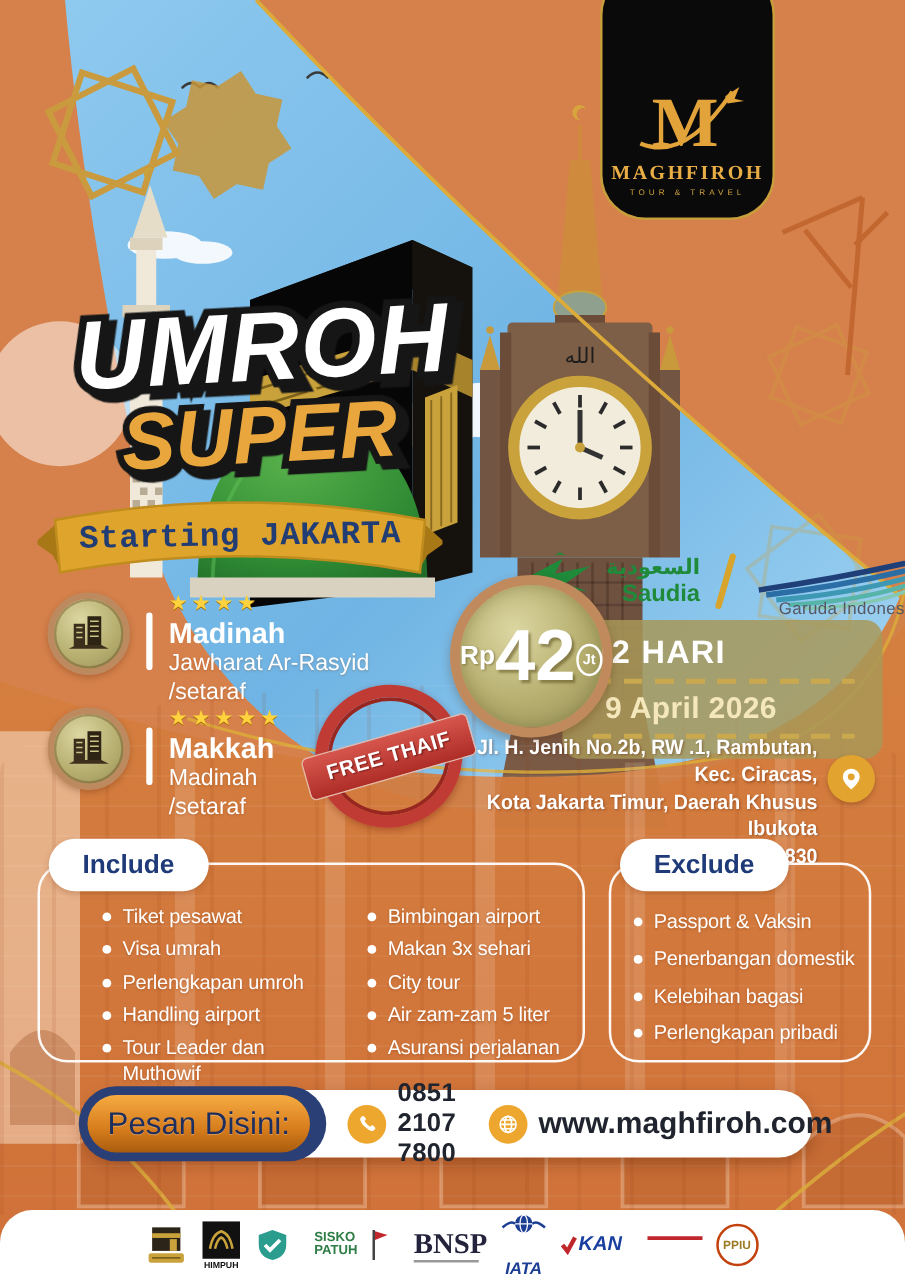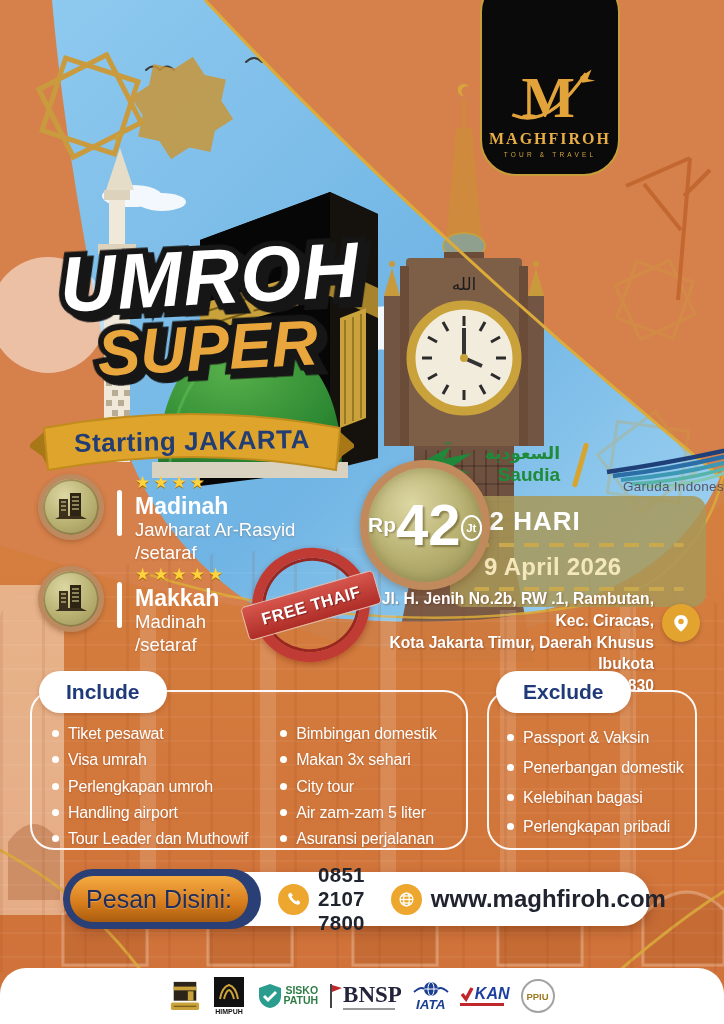--- a/index.html
+++ b/index.html
@@ -23,21 +23,21 @@
   .title-wrap{position:absolute;left:24px;top:238px;width:372px;height:96px;z-index:2;transform:rotate(-3deg);}
   .title-wrap span{position:absolute;left:0;top:0;width:100%;text-align:center;
     font-style:italic;font-weight:bold;font-size:78px;letter-spacing:1px;line-height:1;}
   .t-outline{-webkit-text-stroke:12px #161616;filter:drop-shadow(6px 5px 0 #161616);color:#161616;}
   .t-fill{color:#ffffff;}
   .super-wrap{position:absolute;left:40px;top:316px;width:336px;height:80px;z-index:2;transform:rotate(-3deg);}
   .super-wrap span{position:absolute;left:0;top:0;width:100%;text-align:center;
     font-style:italic;font-weight:bold;font-size:64px;line-height:1;}
   .s-outline{-webkit-text-stroke:11px #161616;filter:drop-shadow(5px 5px 0 #161616);color:#161616;}
   .s-fill{color:#e9a63d;}
-  .ribbon{position:absolute;left:30px;top:402px;width:324px;height:88px;z-index:2;}
+  .ribbon{position:absolute;left:30px;top:390px;width:324px;height:88px;z-index:2;font-family:Liberation Mono, monospace;}
   .ribbon-text{position:absolute;left:0;top:24px;width:100%;text-align:center;
     color:#223d74;font-weight:bold;font-size:26px;letter-spacing:.5px;transform:rotate(-1deg);}
   
   .hotel{position:absolute;left:38px;display:flex;gap:13px;z-index:2;align-items:flex-start;}
   .hotel1{top:474px;} .hotel2{top:566px;}
   .badge{width:66px;height:66px;border-radius:50%;border:5px solid #bd8a5f;flex:none;
     background:radial-gradient(circle at 38% 30%, #dcd6a2, #b5ae6e 58%, #97905a);
     box-shadow:inset 0 0 0 2px rgba(95,55,20,.35), 0 2px 5px rgba(90,40,10,.3);
     display:flex;align-items:center;justify-content:center;}
   .vbar{width:5px;height:46px;background:#fff;border-radius:3px;margin-top:16px;flex:none;}
@@ -69,21 +69,21 @@
   .dash{height:4px;margin:6px 0;border-radius:2px;width:97%;
     background:repeating-linear-gradient(90deg,#c9a84e 0 15px,transparent 15px 25px);}
   .sch-date{font-size:24px;font-weight:bold;color:#f4e7bb;letter-spacing:.3px;padding-left:10px;}
   .address{position:absolute;left:346px;top:588px;width:308px;z-index:2;text-align:right;
     font-size:16.5px;font-weight:bold;color:#fff;line-height:1.32;
     text-shadow:1px 1px 2px rgba(90,30,0,.4);transform:scaleX(.95);transform-origin:right;}
   .pin{position:absolute;left:662px;top:604px;width:38px;height:38px;border-radius:50%;background:#e2a42f;
     z-index:2;display:flex;align-items:center;justify-content:center;box-shadow:0 2px 4px rgba(90,40,0,.3);}
   
   .panel{position:absolute;border:2px solid rgba(255,255,255,.95);border-radius:24px;z-index:2;}
-  .panel-include{left:30px;top:690px;width:438px;height:160px;}
+  .panel-include{left:30px;top:690px;width:438px;height:160px;padding-left:30px;}
   .panel-exclude{left:487px;top:690px;width:210px;height:160px;}
   .panel-label{position:absolute;top:-21px;left:7px;height:42px;background:#fff;border-radius:21px;
     display:flex;align-items:center;justify-content:center;font-weight:bold;color:#1f3a78;
     font-size:21px;padding:0 27px;box-shadow:0 2px 5px rgba(120,50,10,.25);}
   .inc-cols{display:flex;padding:32px 8px 0 20px;gap:22px;}
   .inc-col1{flex:1.16;} .inc-col2{flex:1;}
   .exc-list{padding:36px 6px 0 18px;}
   .item{display:flex;gap:9px;margin-bottom:5.5px;color:#fff;font-size:16px;letter-spacing:-.2px;
     line-height:1.3;text-shadow:0 1px 2px rgba(120,50,10,.35);align-items:flex-start;}
   .exc-list .item{margin-bottom:9px;}
@@ -98,31 +98,31 @@
     display:flex;align-items:center;justify-content:center;color:#1c2d5e;
     font-size:25px;font-weight:normal;text-shadow:0 1px 0 rgba(255,255,255,.25);}
   .c-item{display:flex;align-items:center;gap:9px;margin-left:26px;}
   .c-icon{width:31px;height:31px;border-radius:50%;background:#eda72e;flex:none;
     display:flex;align-items:center;justify-content:center;}
   .c-phone{font-size:20.5px;font-weight:bold;color:#20242e;letter-spacing:.3px;}
   .c-web{font-size:24px;font-weight:bold;color:#20242e;}
   
   .footer{position:absolute;bottom:0;left:0;right:0;height:56px;background:#fff;
     border-radius:26px 26px 0 0;z-index:2;display:flex;align-items:center;justify-content:center;gap:11px;}
-  .cert{display:flex;align-items:center;gap:0;text-align:right;}
+  .cert{display:flex;align-items:center;gap:20px;}
   .sisko-txt{font-size:10.5px;font-weight:bold;color:#2e7d46;line-height:.95;}
   .bnsp-txt{font-family:"Liberation Serif",serif;font-size:23px;font-weight:bold;color:#23233c;line-height:1;}
   .bnsp-cap{width:52px;height:2px;background:#999;margin-top:2px;}
   .iata-wrap{display:flex;flex-direction:column;align-items:center;}
   .iata-txt{font-size:13.5px;font-weight:bold;font-style:italic;color:#1c3f94;line-height:1;}
-  .kan-wrap{display:flex;flex-direction:column;align-items:flex-start;}
+  .kan-wrap{display:flex;flex-direction:row;align-items:flex-start;}
   .kan-row{display:flex;align-items:center;gap:1px;}
   .kan-txt{font-size:16px;font-weight:bold;font-style:italic;color:#1a3fa0;line-height:1;}
   .kan-cap{width:44px;height:3px;background:#c0272d;margin-top:1px;}
-  .ppiu{width:34px;height:34px;border-radius:50%;border:2px solid #a3a3a3;
+  .ppiu{width:34px;height:34px;border-radius:50%;border:2px solid #c2410c;
     display:flex;align-items:center;justify-content:center;font-size:9.5px;font-weight:bold;color:#9c7a22;}
 </style>
 </head>
 <body>
 
 <div id="poster">
 
   <svg class="scene" width="724" height="1024" viewBox="0 0 724 1024">
     <defs>
       <linearGradient id="skyg" x1="0" y1="0" x2="1" y2="1">
@@ -471,21 +471,21 @@
             <span>Handling airport</span>
           </div>
         <div class="item">
             <span class="dot"></span>
             <span>Tour Leader dan Muthowif</span>
           </div>
       </div>
       <div class="inc-col2">
         <div class="item">
             <span class="dot"></span>
-            <span>Bimbingan domestik</span>
+            <span>Bimbingan airport</span>
           </div>
         <div class="item">
             <span class="dot"></span>
             <span>Makan 3x sehari</span>
           </div>
         <div class="item">
             <span class="dot"></span>
             <span>City tour</span>
           </div>
         <div class="item">

